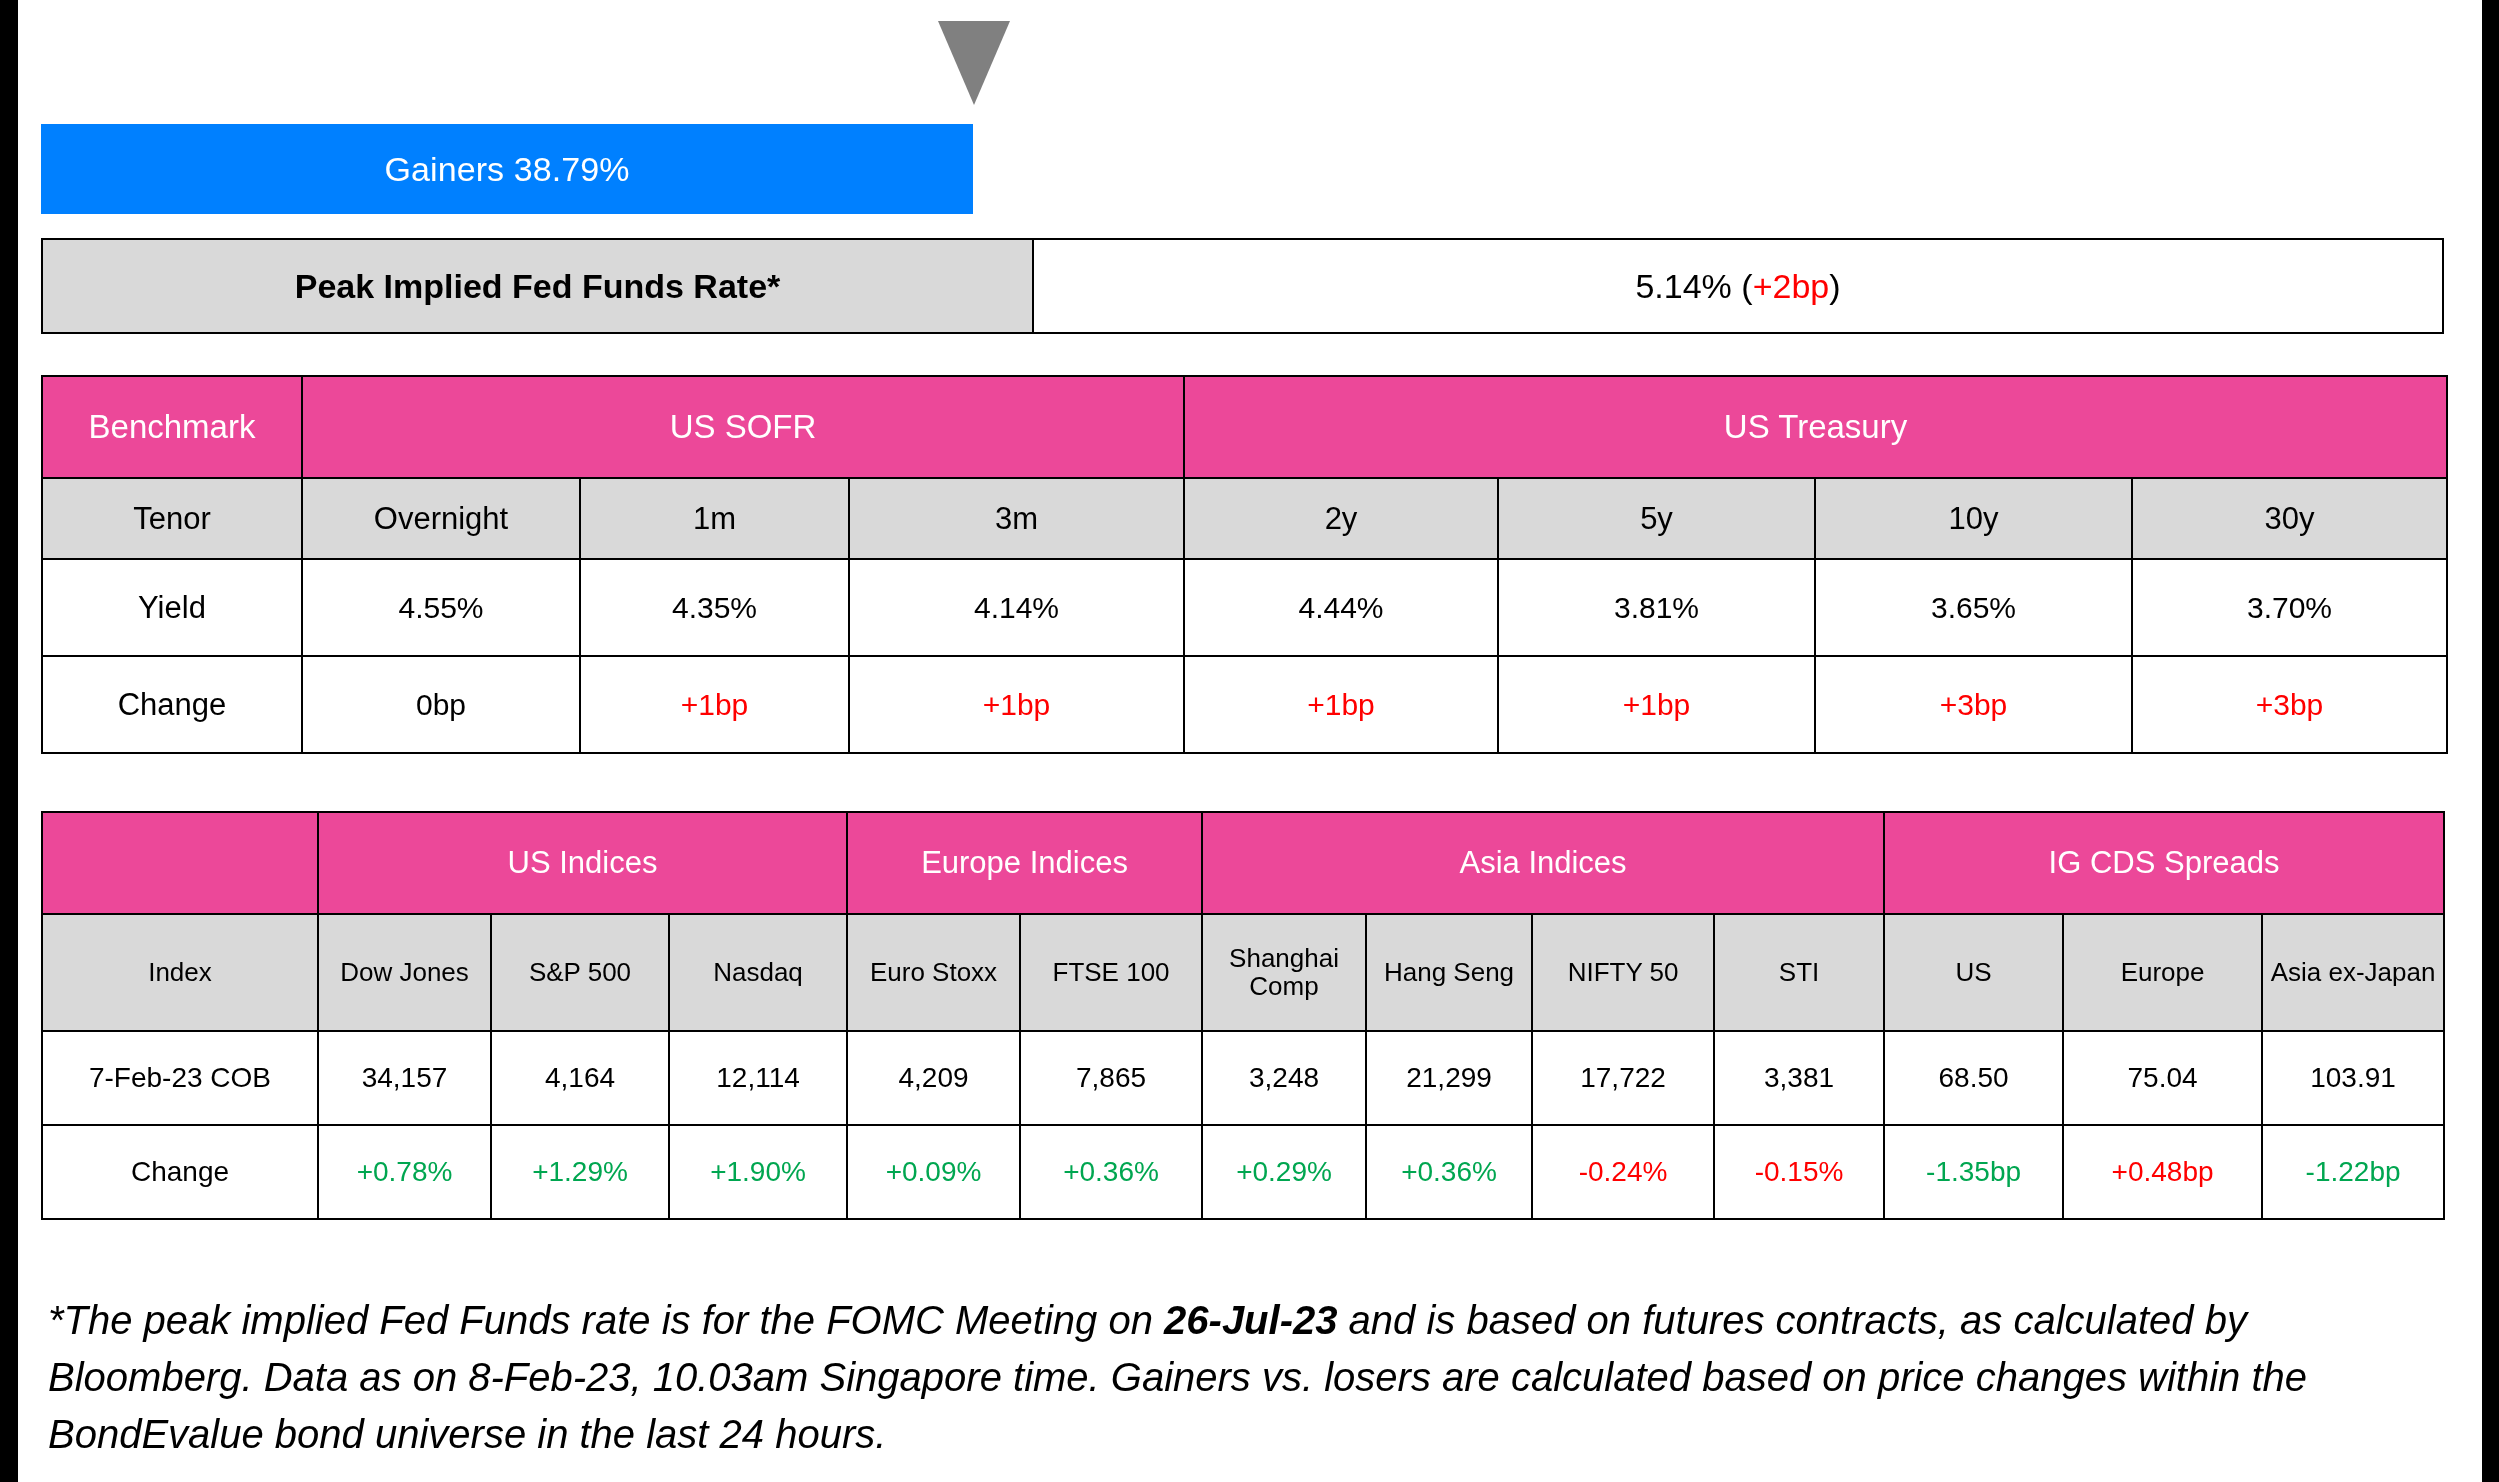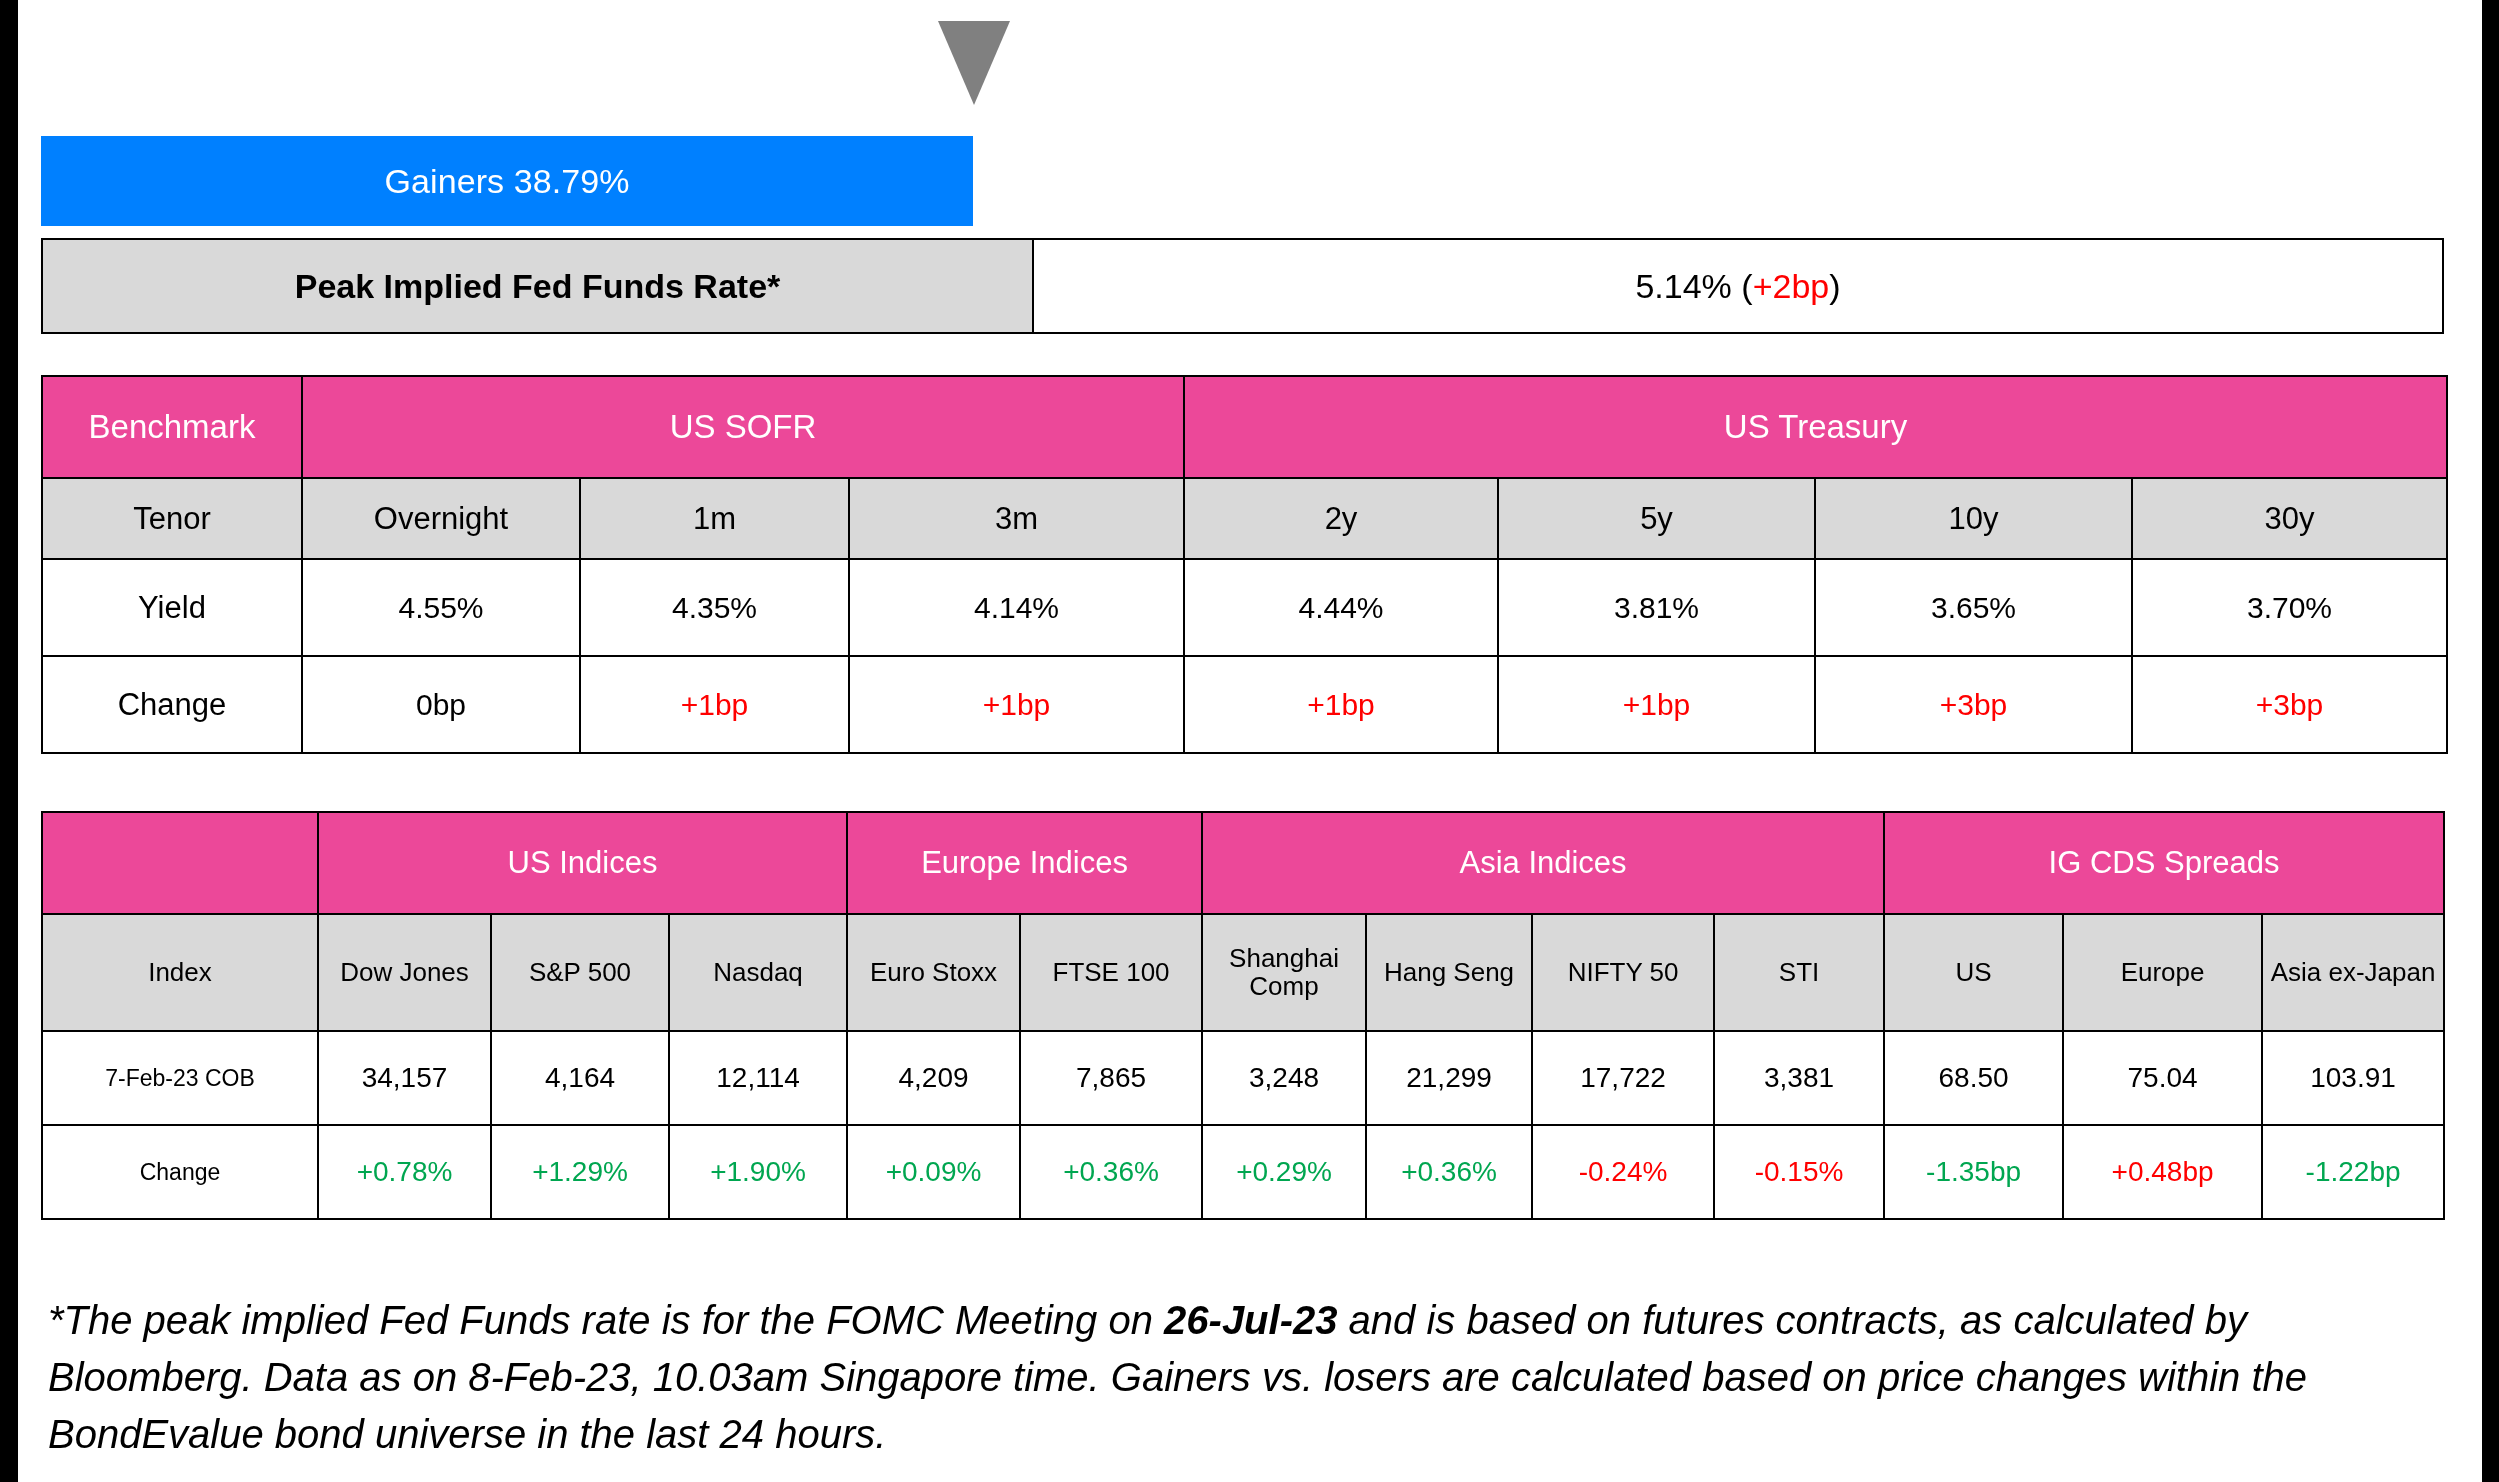--- a/index.html
+++ b/index.html
@@ -28,21 +28,21 @@
     width: 2463px;
     height: 1482px;
     background: #ffffff;
     padding: 0;
   }
 
   
   .gl-wrap {
     position: absolute;
     left: 23px;
-    top: 136px;
+    top: 124px;
     width: 2403px;
     height: 90px;
     display: flex;
   }
   .gl-seg {
     display: flex;
     align-items: center;
     justify-content: center;
     color: #ffffff;
     font-size: 34px;
@@ -109,21 +109,21 @@
   #bench-table .r-data { height: 97px; }
   #bench-table .rowlab { font-size: 31px; }
 
   
   #idx-table { left: 23px; top: 811px; width: 2403px; }
   #idx-table .r-grp  { height: 102px; }
   #idx-table .r-hdr  { height: 117px; }
   #idx-table .r-data { height: 94px; }
   #idx-table .hdr-grey { font-size: 26px; line-height: 1.05; }
   #idx-table .cell { font-size: 28px; }
-  #idx-table .rowlab { font-size: 23px; }
+  #idx-table .rowlab { font-size: 28px; }
   #idx-table .hdr-orange { font-size: 31px; }
 
   
   #footnote {
     position: absolute;
     left: 30px;
     top: 1292px;
     width: 2376px;
     font-size: 40px;
     font-style: italic;

